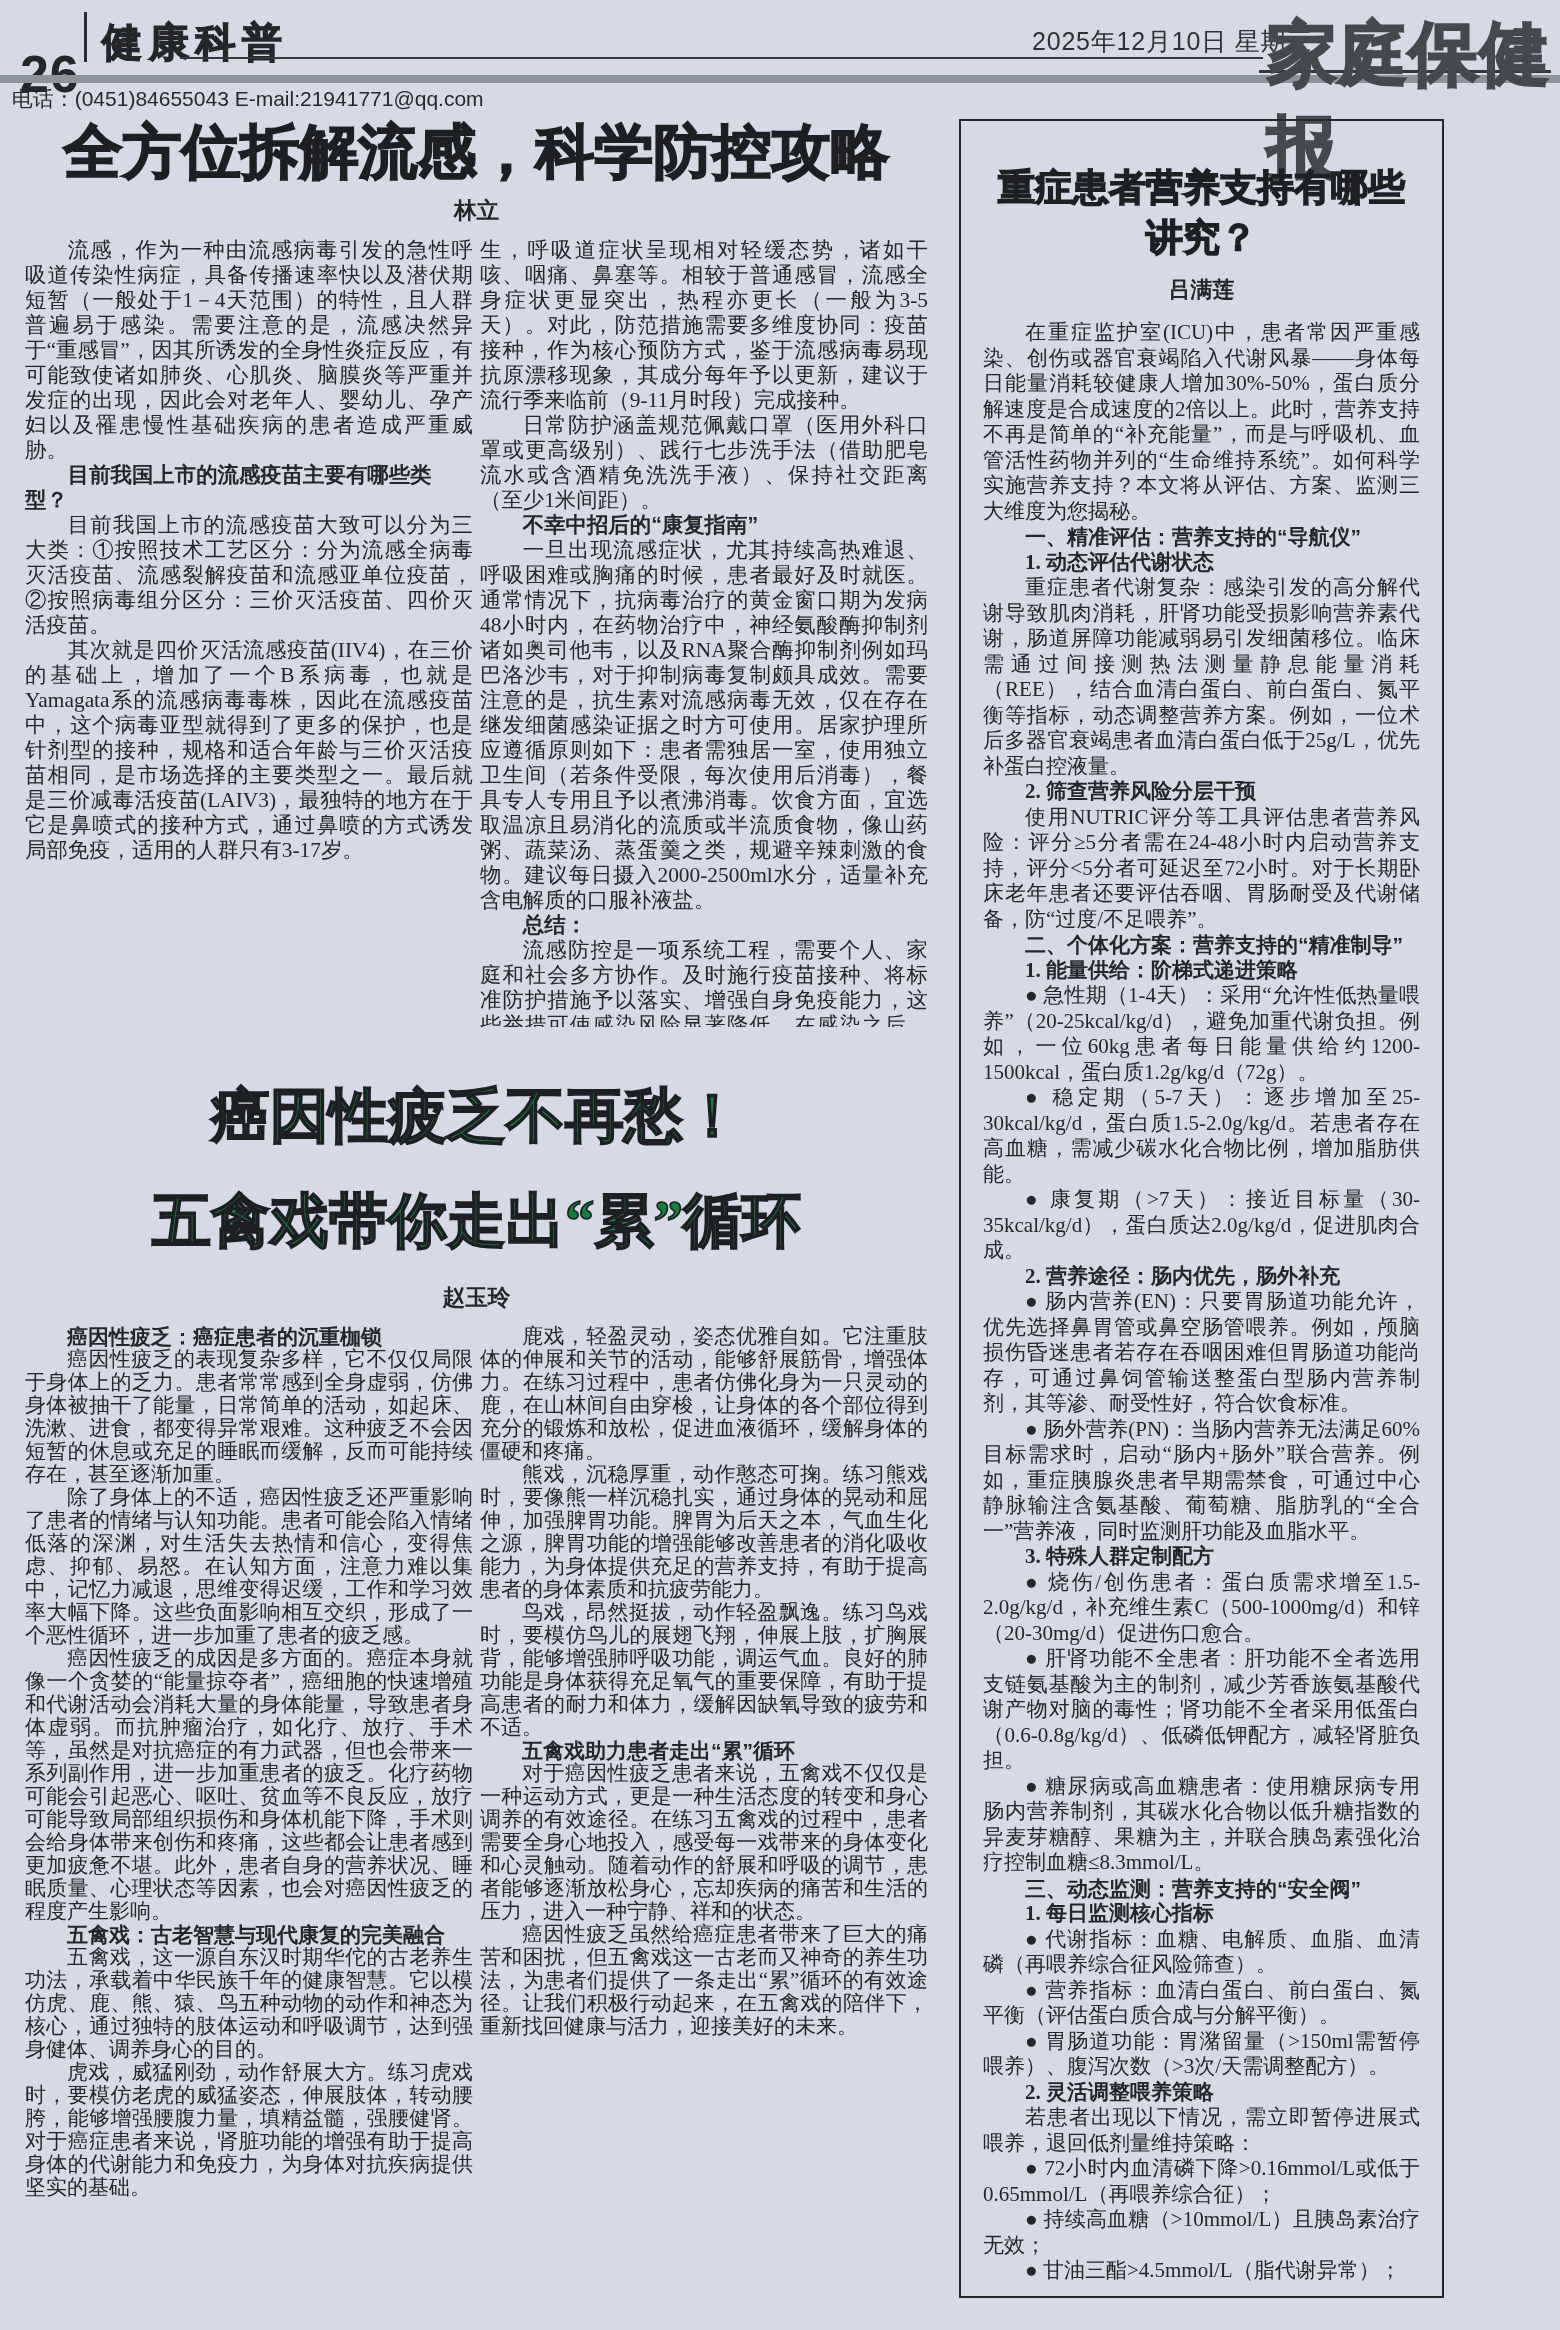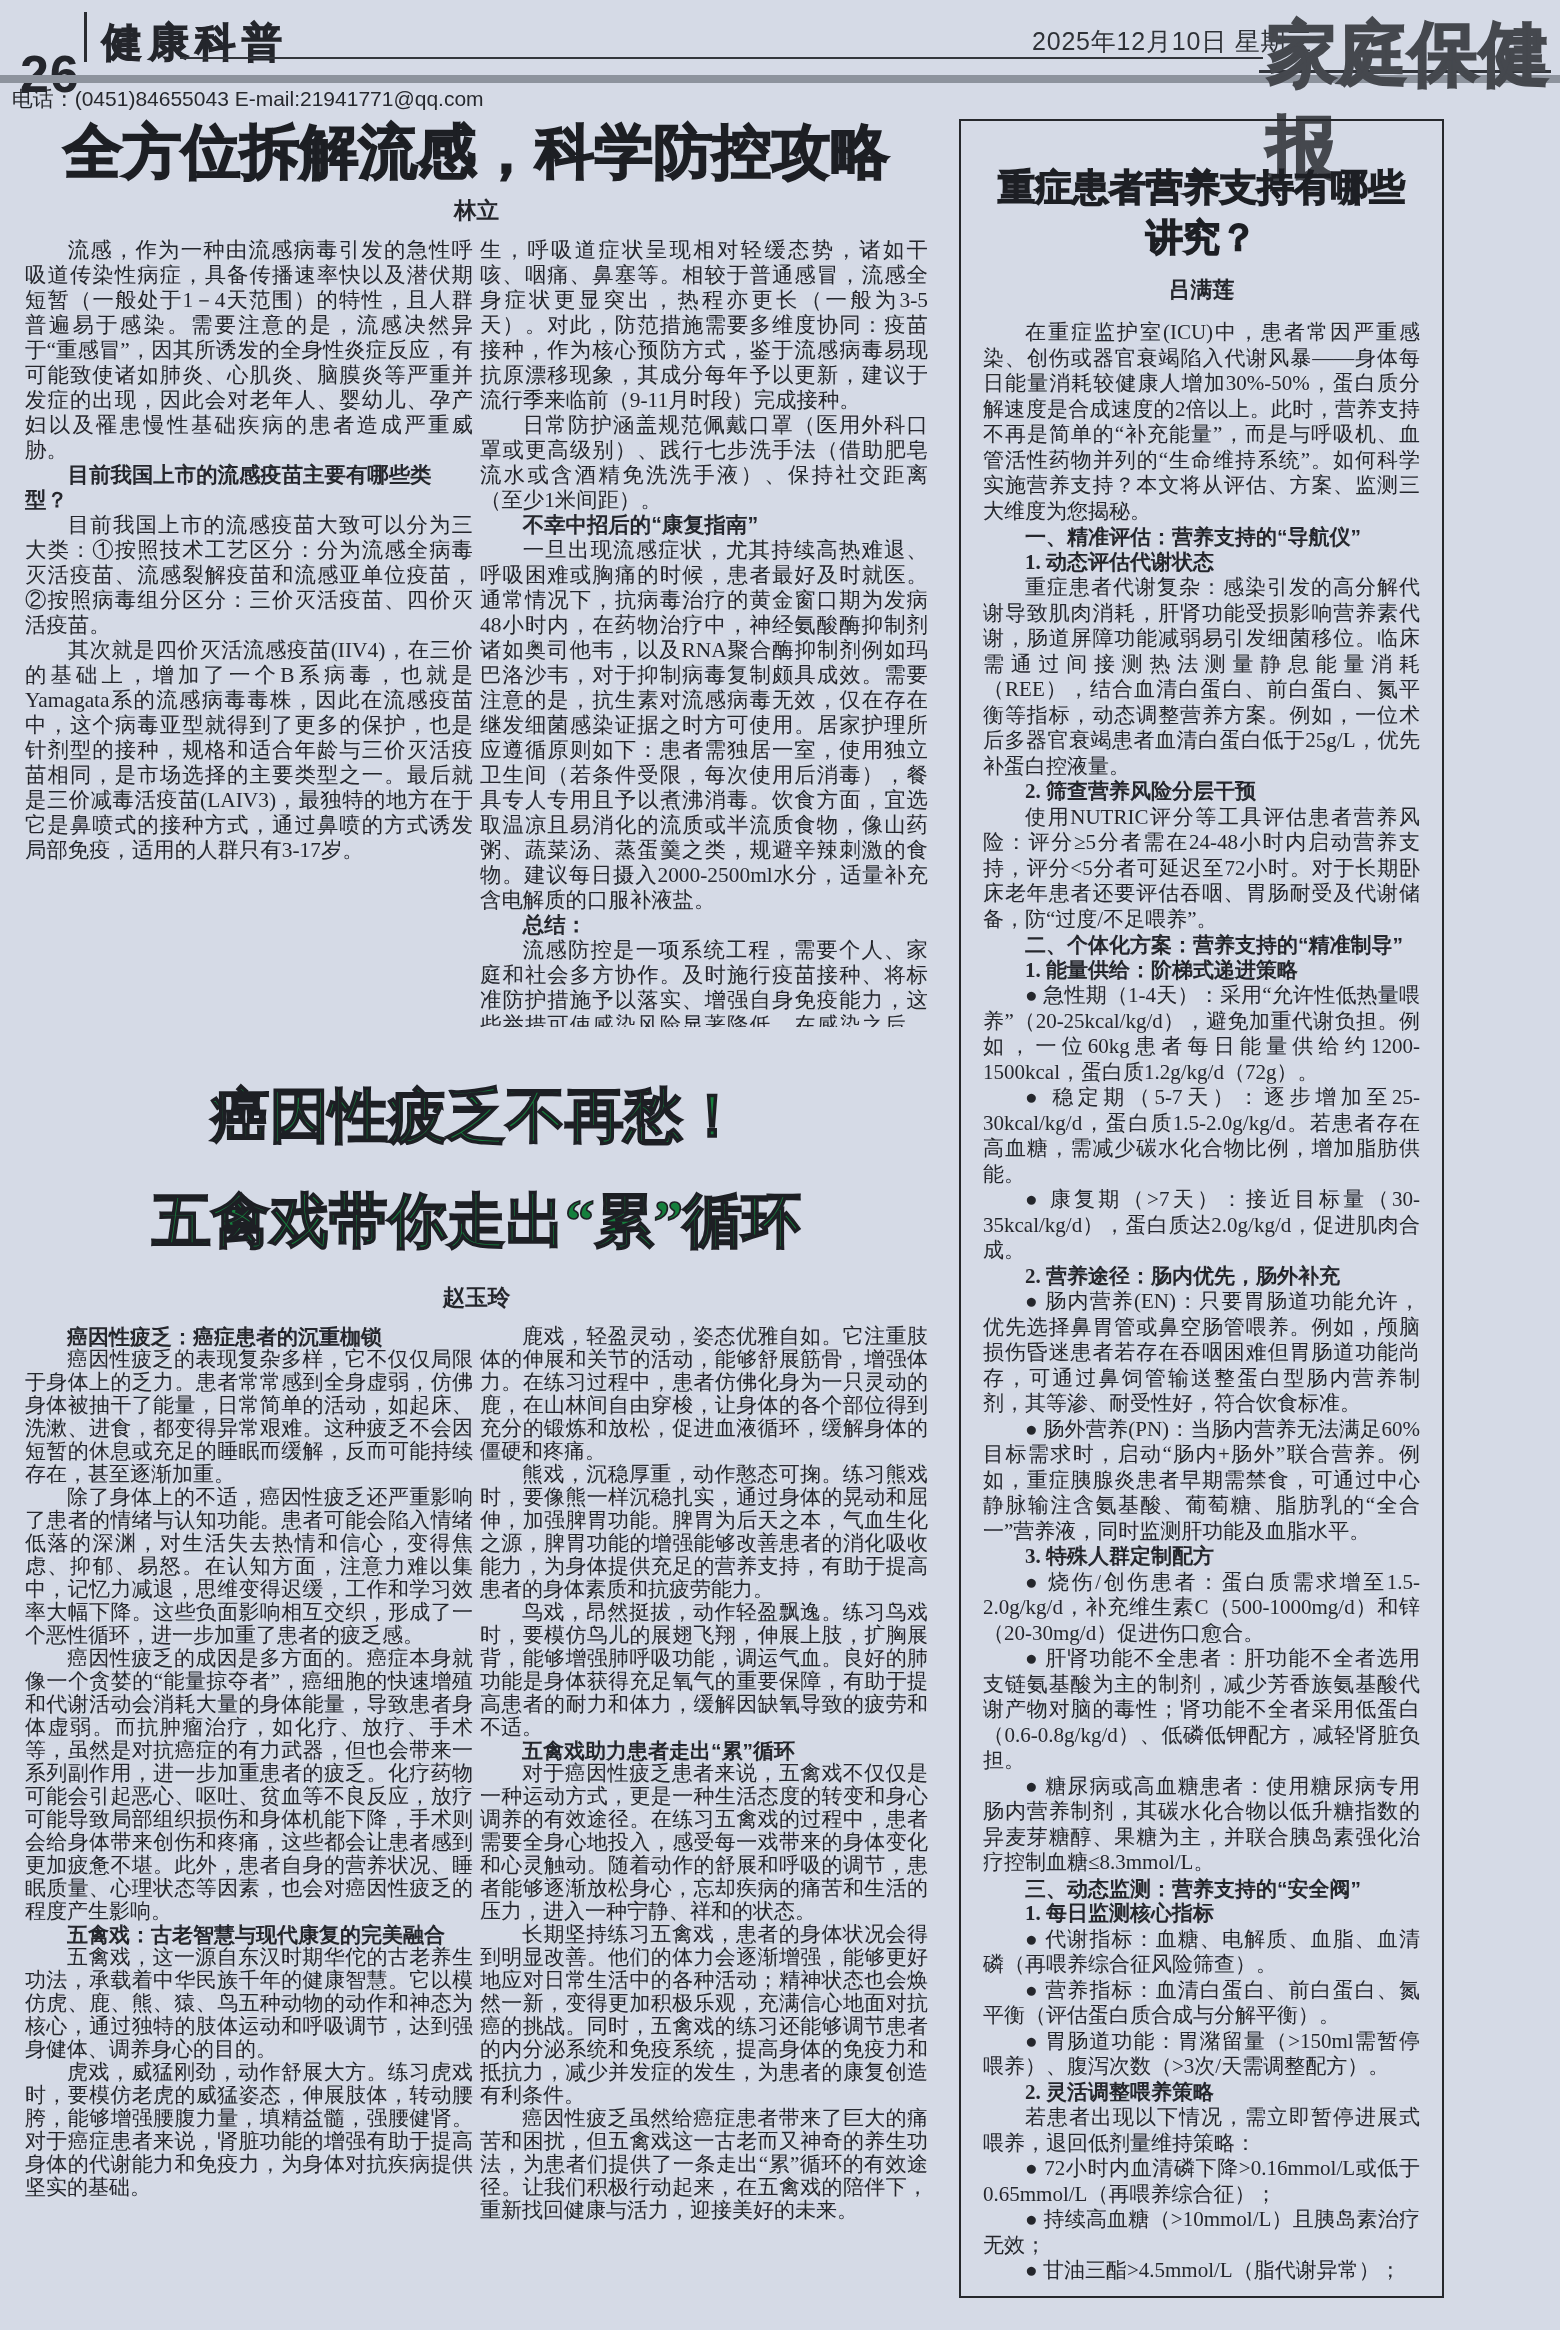--- a/index.html
+++ b/index.html
@@ -110,21 +110,20 @@
             <div class="blk h">五禽戏：古老智慧与现代康复的完美融合</div>
             <div class="blk p">五禽戏，这一源自东汉时期华佗的古老养生功法，承载着中华民族千年的健康智慧。它以模仿虎、鹿、熊、猿、鸟五种动物的动作和神态为核心，通过独特的肢体运动和呼吸调节，达到强身健体、调养身心的目的。</div>
             <div class="blk p">虎戏，威猛刚劲，动作舒展大方。练习虎戏时，要模仿老虎的威猛姿态，伸展肢体，转动腰胯，能够增强腰腹力量，填精益髓，强腰健肾。对于癌症患者来说，肾脏功能的增强有助于提高身体的代谢能力和免疫力，为身体对抗疾病提供坚实的基础。</div>
           </div>
         <div class="col">
             <div class="blk p">鹿戏，轻盈灵动，姿态优雅自如。它注重肢体的伸展和关节的活动，能够舒展筋骨，增强体力。在练习过程中，患者仿佛化身为一只灵动的鹿，在山林间自由穿梭，让身体的各个部位得到充分的锻炼和放松，促进血液循环，缓解身体的僵硬和疼痛。</div>
             <div class="blk p">熊戏，沉稳厚重，动作憨态可掬。练习熊戏时，要像熊一样沉稳扎实，通过身体的晃动和屈伸，加强脾胃功能。脾胃为后天之本，气血生化之源，脾胃功能的增强能够改善患者的消化吸收能力，为身体提供充足的营养支持，有助于提高患者的身体素质和抗疲劳能力。</div>
             <div class="blk p">鸟戏，昂然挺拔，动作轻盈飘逸。练习鸟戏时，要模仿鸟儿的展翅飞翔，伸展上肢，扩胸展背，能够增强肺呼吸功能，调运气血。良好的肺功能是身体获得充足氧气的重要保障，有助于提高患者的耐力和体力，缓解因缺氧导致的疲劳和不适。</div>
             <div class="blk h">五禽戏助力患者走出“累”循环</div>
             <div class="blk p">对于癌因性疲乏患者来说，五禽戏不仅仅是一种运动方式，更是一种生活态度的转变和身心调养的有效途径。在练习五禽戏的过程中，患者需要全身心地投入，感受每一戏带来的身体变化和心灵触动。随着动作的舒展和呼吸的调节，患者能够逐渐放松身心，忘却疾病的痛苦和生活的压力，进入一种宁静、祥和的状态。</div>
-            <div class="blk p">长期坚持练习五禽戏，患者的身体状况会得到明显改善。他们的体力会逐渐增强，能够更好地应对日常生活中的各种活动；精神状态也会焕然一新，变得更加积极乐观，充满信心地面对抗癌的挑战。同时，五禽戏的练习还能够调节患者的内分泌系统和免疫系统，提高身体的免疫力和抵抗力，减少并发症的发生，为患者的康复创造有利条件。</div>
             <div class="blk p">癌因性疲乏虽然给癌症患者带来了巨大的痛苦和困扰，但五禽戏这一古老而又神奇的养生功法，为患者们提供了一条走出“累”循环的有效途径。让我们积极行动起来，在五禽戏的陪伴下，重新找回健康与活力，迎接美好的未来。</div>
           </div>
       </div>
     </div>
 
   </div>
 
   <div class="right-box">
     <div class="a3-title">重症患者营养支持有哪些讲究？</div>
     <div class="a3-author">吕满莲</div>

